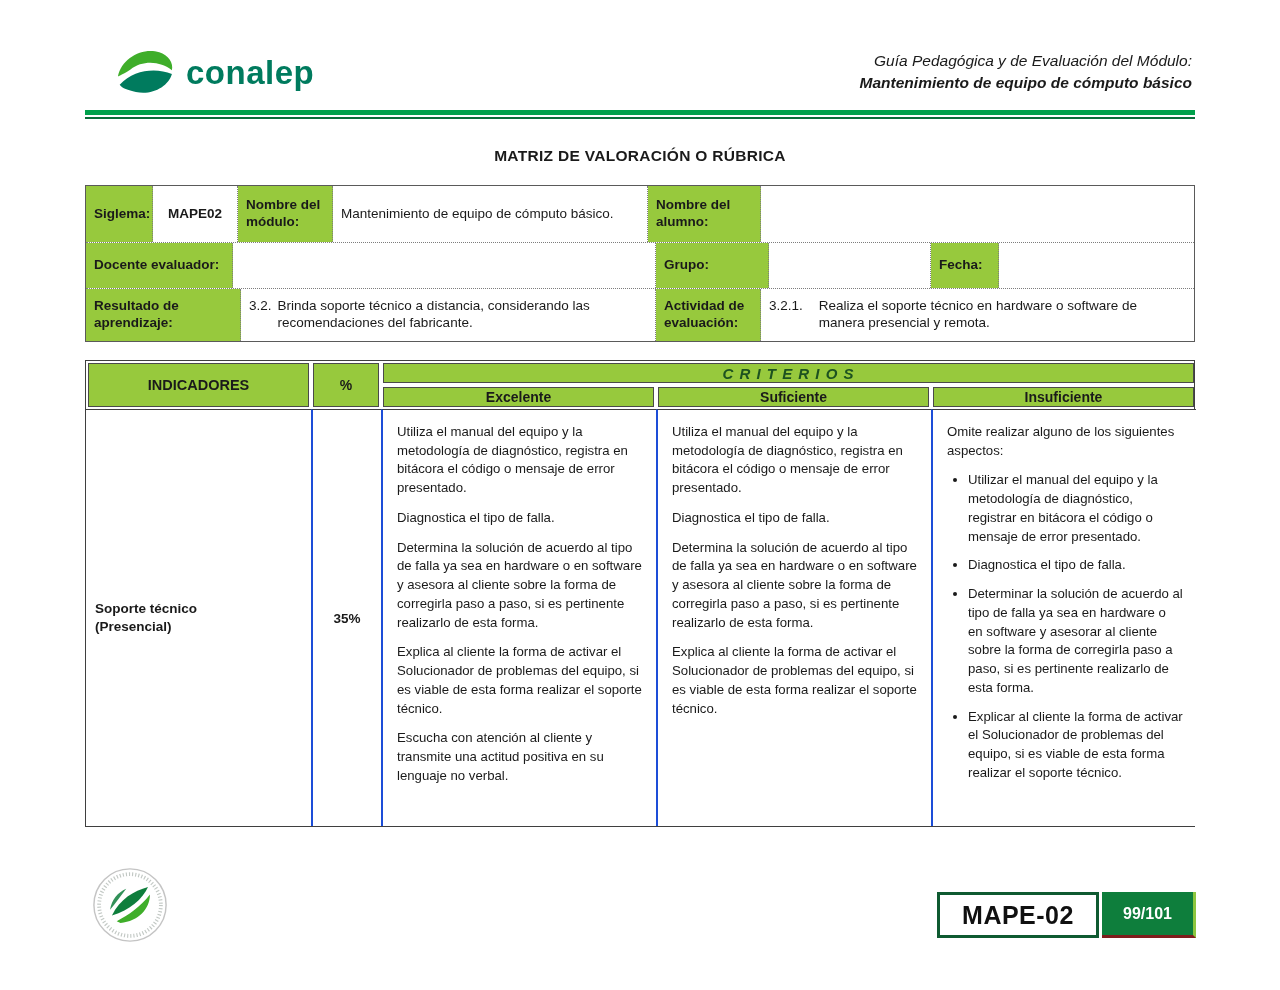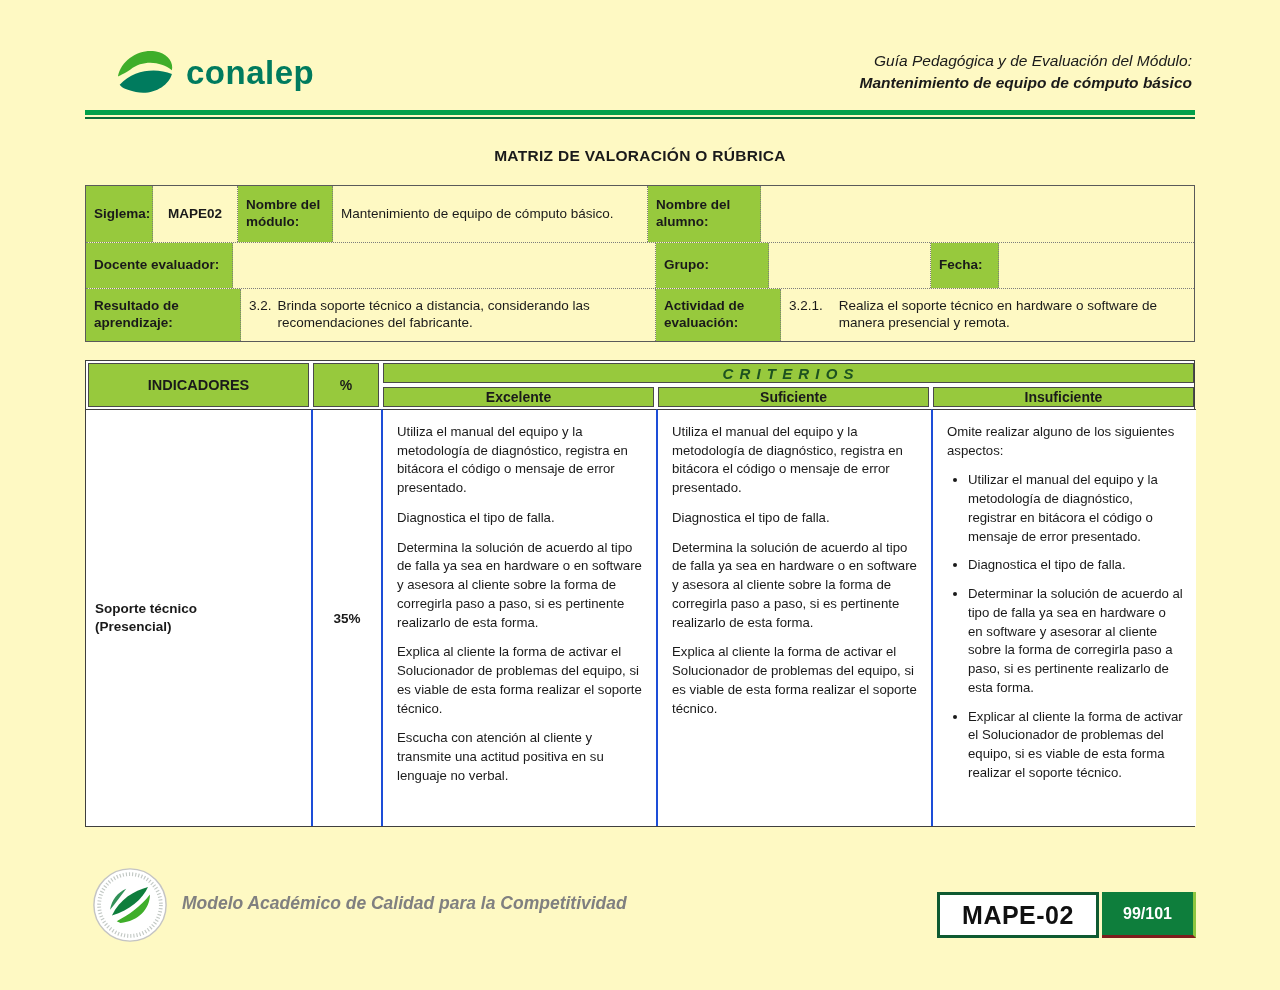--- a/index.html
+++ b/index.html
@@ -1,19 +1,19 @@
 <!DOCTYPE html>
 <html><head>
 <meta charset="utf-8">
 <style>
   * { box-sizing: border-box; }
   html,body { margin:0; padding:0; background:#e8e8e8; }
   .page {
     position:relative; width:1280px; height:990px; margin:0 auto;
-    background:#fef9c3; overflow:hidden;
+    background:#ffffff; overflow:hidden;
     font-family:"Liberation Sans","DejaVu Sans",sans-serif; color:#1a1a1a;
   }
 
   
   .logo { position:absolute; left:112px; top:46px; display:flex; align-items:center; gap:10px; }
   .swoosh svg { width:64px; height:54px; display:block; }
   .wordmark { font-size:33px; font-weight:bold; color:#007B5E; letter-spacing:0.5px; }
   .hdr-right { position:absolute; right:88px; top:50px; text-align:right; font-style:italic; font-size:15.5px; line-height:1.45; }
   .hdr-right .g2 { font-weight:bold; }
   .rule { position:absolute; left:85px; top:110px; width:1110px; }
@@ -27,21 +27,21 @@
   .itr + .itr { border-top:1px dotted #7d7d7d; }
   .itc { border-right:1px dotted #7d7d7d; padding:4px 8px; display:flex; align-items:center; font-size:13.5px; line-height:1.25; }
   .itc:last-child { border-right:none; }
   .green { background:#97C93D; font-weight:bold; }
   .center { justify-content:center; }
   .bold { font-weight:bold; }
   .grow { flex:1; }
   .r1 { height:56px; } .r2 { height:46px; } .r3 { height:53px; }
   .w-sig{width:67px} .w-sigv{width:85px} .w-modl{width:95px} .w-modv{width:315px} .w-alu{width:113px}
   .w-doc{width:147px} .w-docb{width:423px} .w-gru{width:113px} .w-grub{width:162px} .w-fec{width:68px}
-  .w-res{width:155px} .w-resv{width:415px} .w-act{width:125px}
+  .w-res{width:155px} .w-resv{width:415px} .w-act{width:105px}
   .numpair { display:flex; gap:6px; align-items:flex-start; }
   .numpair .num { white-space:nowrap; }
   .numpair.wide { gap:16px; }
 
   
   .rubric { position:absolute; left:85px; top:360px; width:1110px;
     display:grid; grid-template-columns:225px 70px 275px 275px 265px;
     grid-template-rows:24px 24px auto; border:1.5px solid #3f3f3f; background:#fff; }
   .gh { background:#97C93D; margin:2px; border:1px solid #4a4a4a;
     display:flex; align-items:center; justify-content:center; font-weight:bold; font-size:13.5px; }
@@ -174,17 +174,16 @@
 
   <div class="seal">
     <svg viewBox="0 0 80 80" aria-hidden="true">
       <circle cx="40" cy="40" r="38" fill="#ffffff" stroke="#c4c4c4" stroke-width="1.5"></circle>
       <circle cx="40" cy="40" r="32.5" fill="none" stroke="#8f9a93" stroke-width="4" stroke-dasharray="1.2 2.1" opacity="0.55"></circle>
       <path fill="#0E7E3C" d="M21 51 C29 34 44 25 59 21 C53 34 40 45 21 51 Z"></path>
       <path fill="#3FAE2A" d="M26 57 C38 51 51 42 61 29 C61 44 49 57 30 59 Z"></path>
       <path fill="#0E7E3C" opacity="0.85" d="M19 45 C21 34 27 27 36 23 C30 31 25 38 19 45 Z"></path>
     </svg>
   </div>
-  <div class="motto">Modelo Académico de Calidad para la Competitividad</div>
   <div class="code-box">MAPE-02</div>
   <div class="page-box">99/101</div>
 
 </div>
 
 </body></html>

